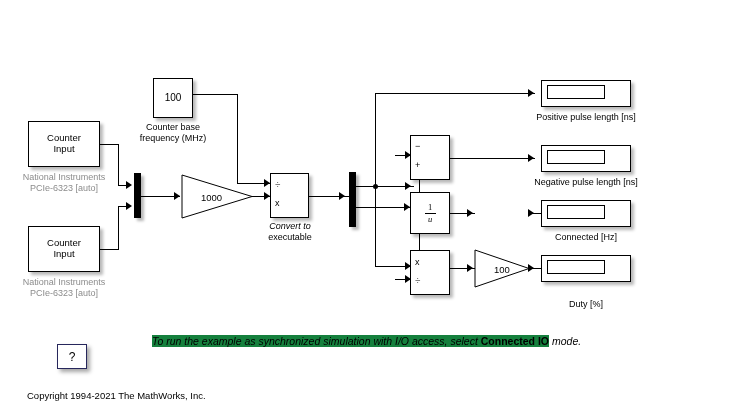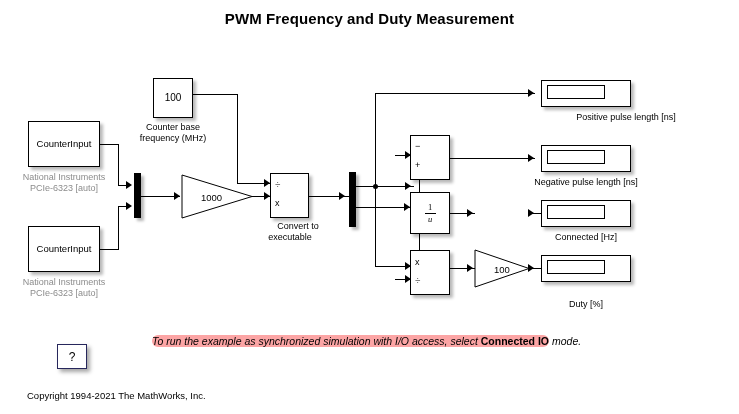--- a/index.html
+++ b/index.html
@@ -19,21 +19,21 @@
   }
 
   
   .blk{
     background:#fff;border:1px solid #000;
     box-sizing:border-box;
     box-shadow:3px 3px 3px rgba(0,0,0,.28);
     display:flex;align-items:center;justify-content:center;
     font-size:9.5px;color:#000;line-height:1.15;text-align:center;
   }
-  .blk.two-line{}
+  .blk.two-line{flex-direction:column;}
 
   
   .counter{width:72px;height:46px;font-size:9.5px;}
 
   
   .const{width:40px;height:40px;font-size:10px;}
 
   
   .opblk{
     position:absolute;background:#fff;border:1px solid #000;
@@ -96,40 +96,39 @@
   .lbl{position:absolute;font-size:9px;color:#000;text-align:center;line-height:1.25;white-space:nowrap;}
   .lbl.gray{color:#8c8c8c;}
 
   
   #annot{
     left:152px;top:334px;
     font-size:10.5px;font-style:italic;color:#000;line-height:1.45;
     white-space:nowrap;
   }
   #annot .ln{display:block;}
-  #annot .hl{background:#fca5a5;border-radius:6px;}
+  #annot .hl{background:#15803d;}
   #annot b{font-weight:bold;font-style:normal;}
 
   
   #help{
     left:57px;top:344px;width:30px;height:25px;
     border:1px solid #27275c;background:#fff;
     box-sizing:border-box;box-shadow:3px 3px 4px rgba(0,0,0,.35);
     display:flex;align-items:center;justify-content:center;
     font-size:12px;color:#000;
   }
 
   #copyright{left:27px;top:390px;font-size:9.5px;color:#000;}
 </style>
 </head>
 <body>
 
 <div id="canvas">
 
-  <div class="abs" id="title">PWM Frequency and Duty Measurement</div>
 
   <div class="abs blk two-line counter" style="left:28px;top:121px;">
     <span>Counter</span>
     <span>Input</span>
   </div>
   <div class="lbl gray" style="left:8px;top:172px;width:112px;">National Instruments</div>
   <div class="lbl gray" style="left:8px;top:183px;width:112px;">PCIe-6323 [auto]</div>
 
   <div class="abs blk two-line counter" style="left:28px;top:226px;">
     <span>Counter</span>
@@ -171,21 +170,21 @@
 
   <div class="wire wh" style="left:193px;top:94px;width:45px;"></div>
   <div class="wire wv" style="left:237px;top:94px;height:90px;"></div>
   <div class="wire wh" style="left:237px;top:183px;width:34px;"></div>
   <div class="arrow" style="left:264px;top:179px;"></div>
 
   <div class="opblk" style="left:270px;top:173px;width:39px;height:45px;">
     <span class="opsym" style="top:6px;">÷</span>
     <span class="opsym sans" style="top:25px;">x</span>
   </div>
-  <div class="lbl" style="left:248px;top:221px;width:100px;">Convert to</div>
+  <div class="lbl" style="left:240px;top:221px;width:100px;font-style:italic;">Convert to</div>
   <div class="lbl" style="left:240px;top:232px;width:100px;">executable</div>
 
   <div class="wire wh" style="left:309px;top:196px;width:40px;"></div>
   <div class="arrow" style="left:339px;top:192px;"></div>
 
   <div class="muxbar" style="left:349px;top:172px;width:7px;height:55px;"></div>
 
   <div class="wire wh" style="left:356px;top:186px;width:58px;"></div>
   <div class="dot" style="left:373px;top:184px;"></div>
 
@@ -245,21 +244,21 @@
       <polygon points="1,1 55,19.5 1,38" fill="#ffffff" stroke="#000000" stroke-width="1"></polygon>
     </svg>
     <span class="gtxt">100</span>
   </div>
   <div class="wire wh" style="left:529px;top:268px;width:12px;"></div>
   <div class="arrow" style="left:528px;top:264px;"></div>
 
   <div class="disp" style="left:541px;top:80px;width:90px;height:27px;">
     <div class="disp-inner"></div>
   </div>
-  <div class="lbl" style="left:531px;top:112px;width:110px;margin-left:40px;">Positive pulse length [ns]</div>
+  <div class="lbl" style="left:531px;top:112px;width:110px;">Positive pulse length [ns]</div>
 
   <div class="disp" style="left:541px;top:145px;width:90px;height:27px;">
     <div class="disp-inner"></div>
   </div>
   <div class="lbl" style="left:531px;top:177px;width:110px;">Negative pulse length [ns]</div>
 
   <div class="disp" style="left:541px;top:200px;width:90px;height:27px;">
     <div class="disp-inner"></div>
   </div>
   <div class="lbl" style="left:531px;top:232px;width:110px;">Connected [Hz]</div>

